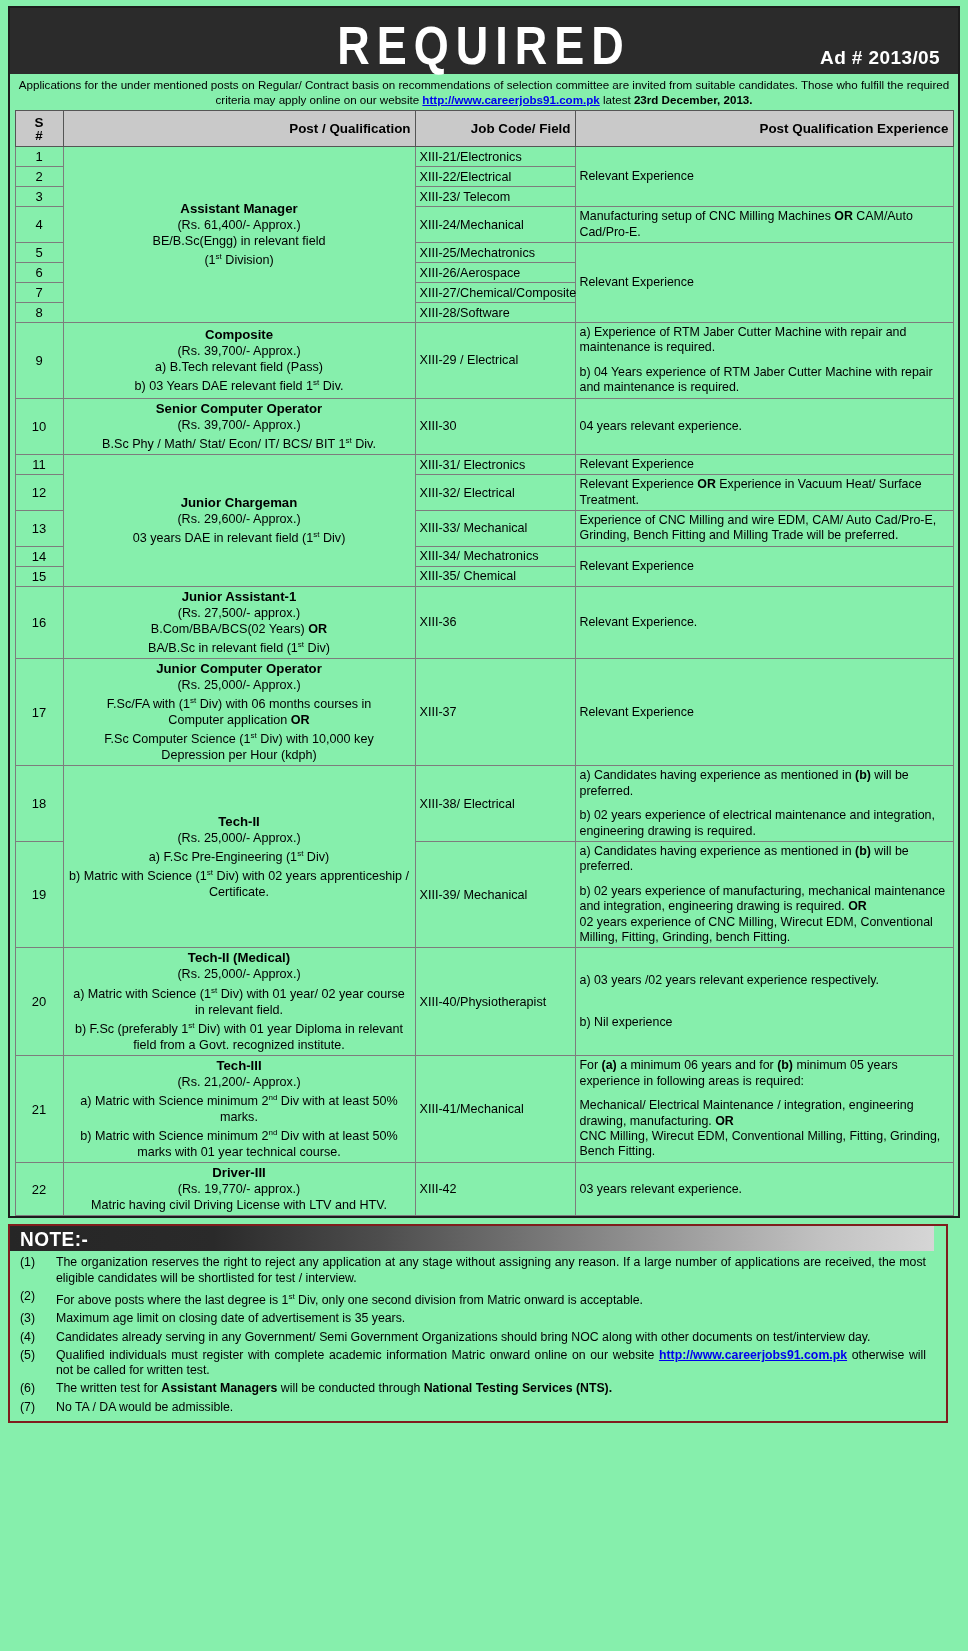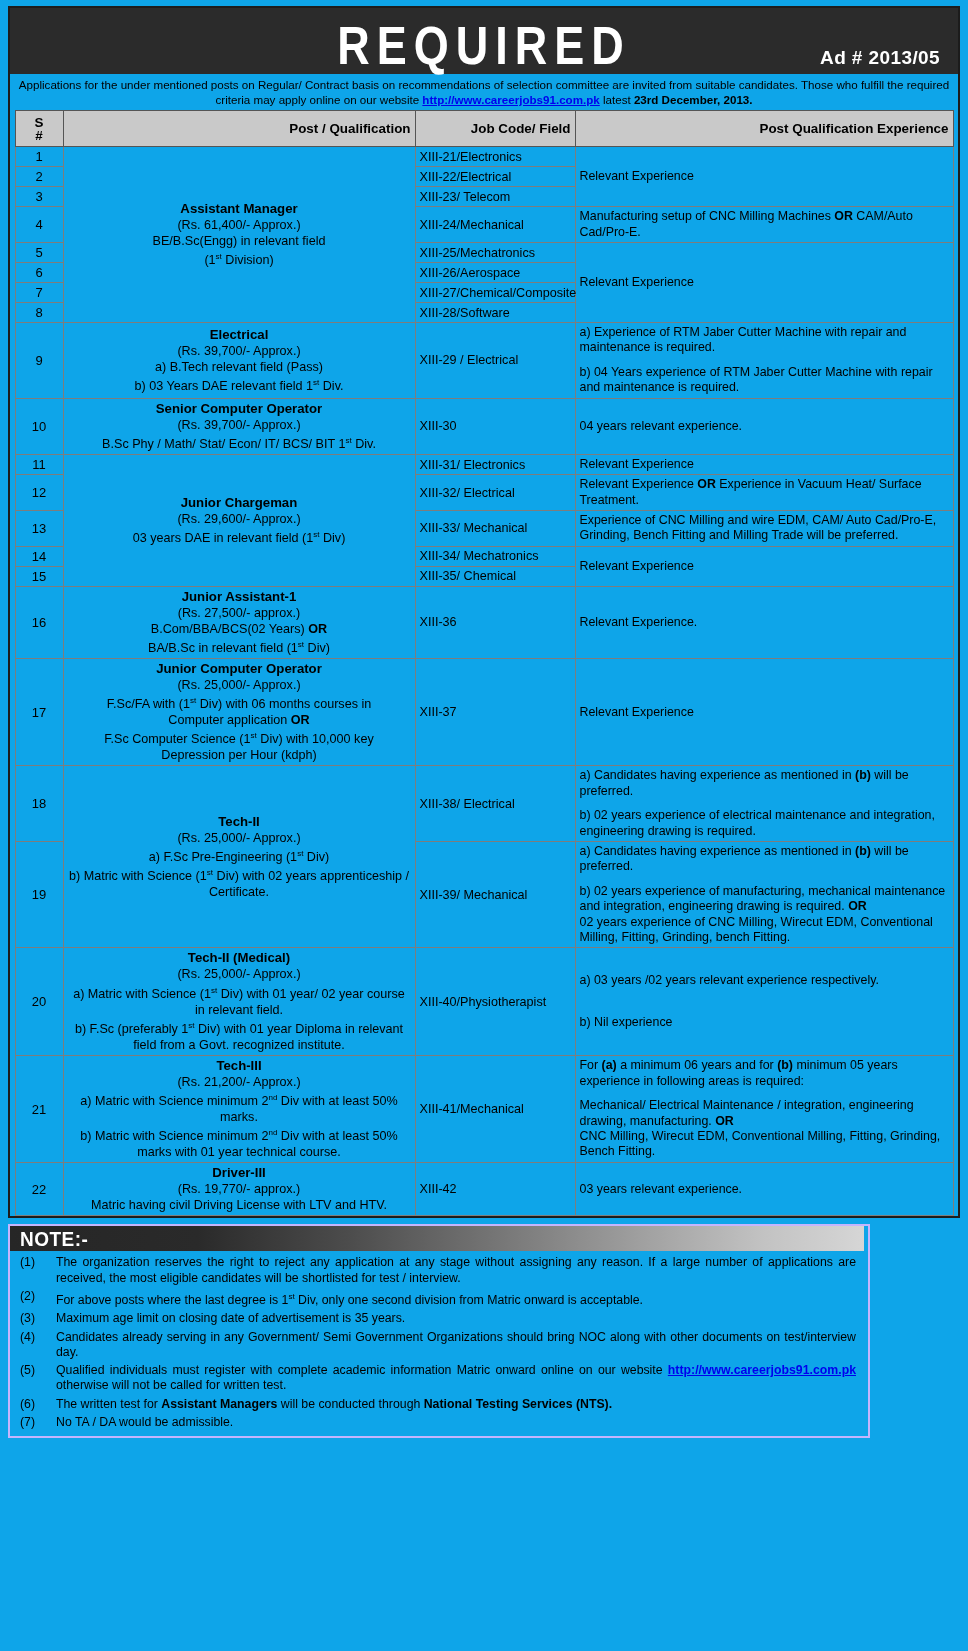--- a/index.html
+++ b/index.html
@@ -6,21 +6,21 @@
   body{
     width:968px;height:1651px;
     font-family:"Liberation Sans", sans-serif;
     color:#000;
     -webkit-font-smoothing:antialiased;
   }
   .page{
     width:968px;height:1651px;
     box-sizing:border-box;
     padding:6px 8px 4px 8px;
-    background:#0ea5e9;
+    background:#86efac;
     position:relative;
   }
   .outer-frame{
     border:2px solid #1c1c1c;
     box-sizing:border-box;
     width:952px;
   }
 
   
   .masthead{
@@ -95,25 +95,25 @@
   .post{ text-align:center; line-height:16px; font-size:12.6px; }
   .post .ttl{ font-weight:bold; font-size:13.2px; display:block; }
   .code{ font-size:12.6px; white-space:nowrap; }
   .exp{ font-size:12.4px; line-height:15.4px; text-align:left; vertical-align:top; padding-top:4px;}
   .exp.mid{ vertical-align:middle; }
   sup{font-size:8px;vertical-align:super;}
   .b{font-weight:bold;}
 
   
   .note-wrap{
-    border:2px solid #c4b5fd;
-    box-sizing:border-box;
-    width:862px;
+    border:2px solid #7f1d1d;
+    box-sizing:border-box;
+    width:940px;
     margin-top:6px;
-    padding:0 4px 3px 0;
+    padding:0 12px 3px 0;
   }
   .note-banner{
     height:25px;
     background:linear-gradient(to right,#262626 0%,#2a2a2a 22%,#4d4d4d 40%,#787878 58%,#a0a0a0 74%,#c2c2c2 88%,#d6d6d6 100%);
     position:relative;
   }
   .note-banner span{
     position:absolute;left:10px;top:1px;
     color:#fff;font-weight:bold;font-size:19px;
     letter-spacing:0.5px;
@@ -193,21 +193,21 @@
           <tr>
             <td class="sn">7</td>
             <td class="code">XIII-27/Chemical/Composite</td>
           </tr>
           <tr>
             <td class="sn">8</td>
             <td class="code">XIII-28/Software</td>
           </tr>
           <tr class="grp-top">
             <td class="sn">9</td>
-            <td class="post" rowspan="1"><span class="ttl">Electrical</span><span>(Rs. 39,700/- Approx.)</span><br><span>a) B.Tech relevant field (Pass)</span><br><span>b) 03 Years DAE relevant field 1<sup>st</sup> Div.</span><br></td>
+            <td class="post" rowspan="1"><span class="ttl">Composite</span><span>(Rs. 39,700/- Approx.)</span><br><span>a) B.Tech relevant field (Pass)</span><br><span>b) 03 Years DAE relevant field 1<sup>st</sup> Div.</span><br></td>
             <td class="code">XIII-29 / Electrical</td>
             <td class="exp" rowspan="1">
               <div>a) Experience of RTM Jaber Cutter Machine with repair and maintenance is required.</div>
               <div style="margin-top:9px">b) 04 Years experience of RTM Jaber Cutter Machine with repair and maintenance is required.</div>
             </td>
           </tr>
           <tr class="grp-top">
             <td class="sn">10</td>
             <td class="post" rowspan="1"><span class="ttl">Senior Computer Operator</span><span>(Rs. 39,700/- Approx.)</span><br><span>B.Sc Phy / Math/ Stat/ Econ/ IT/ BCS/ BIT  1<sup>st</sup> Div.</span><br></td>
             <td class="code">XIII-30</td>

